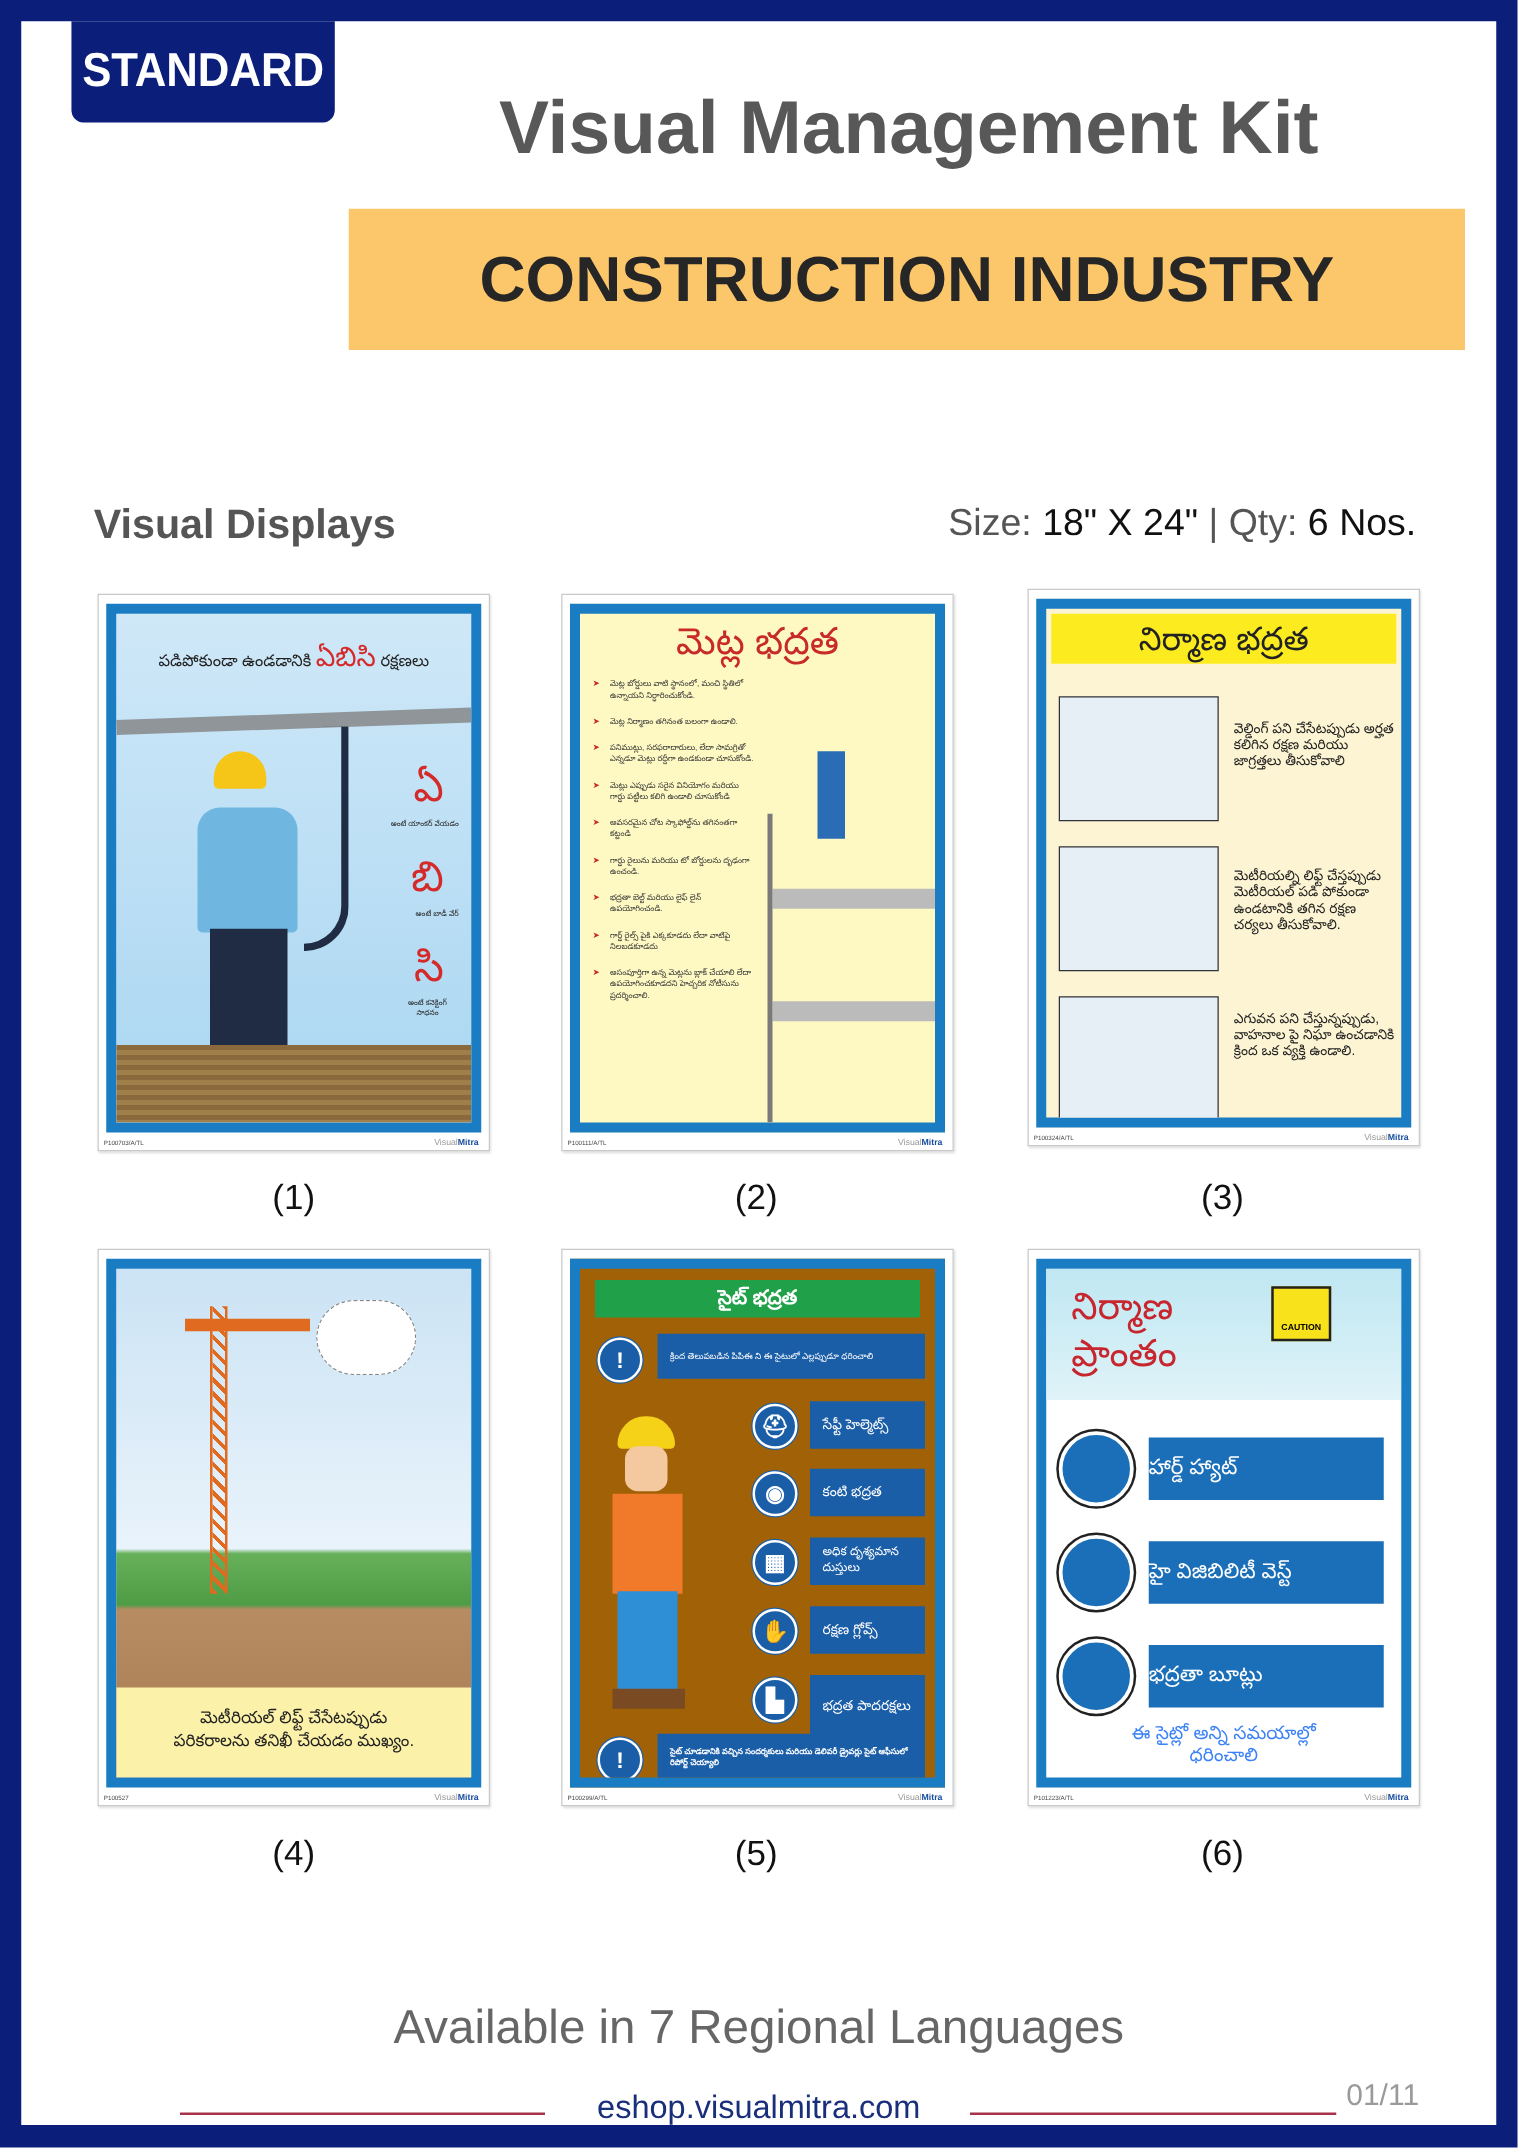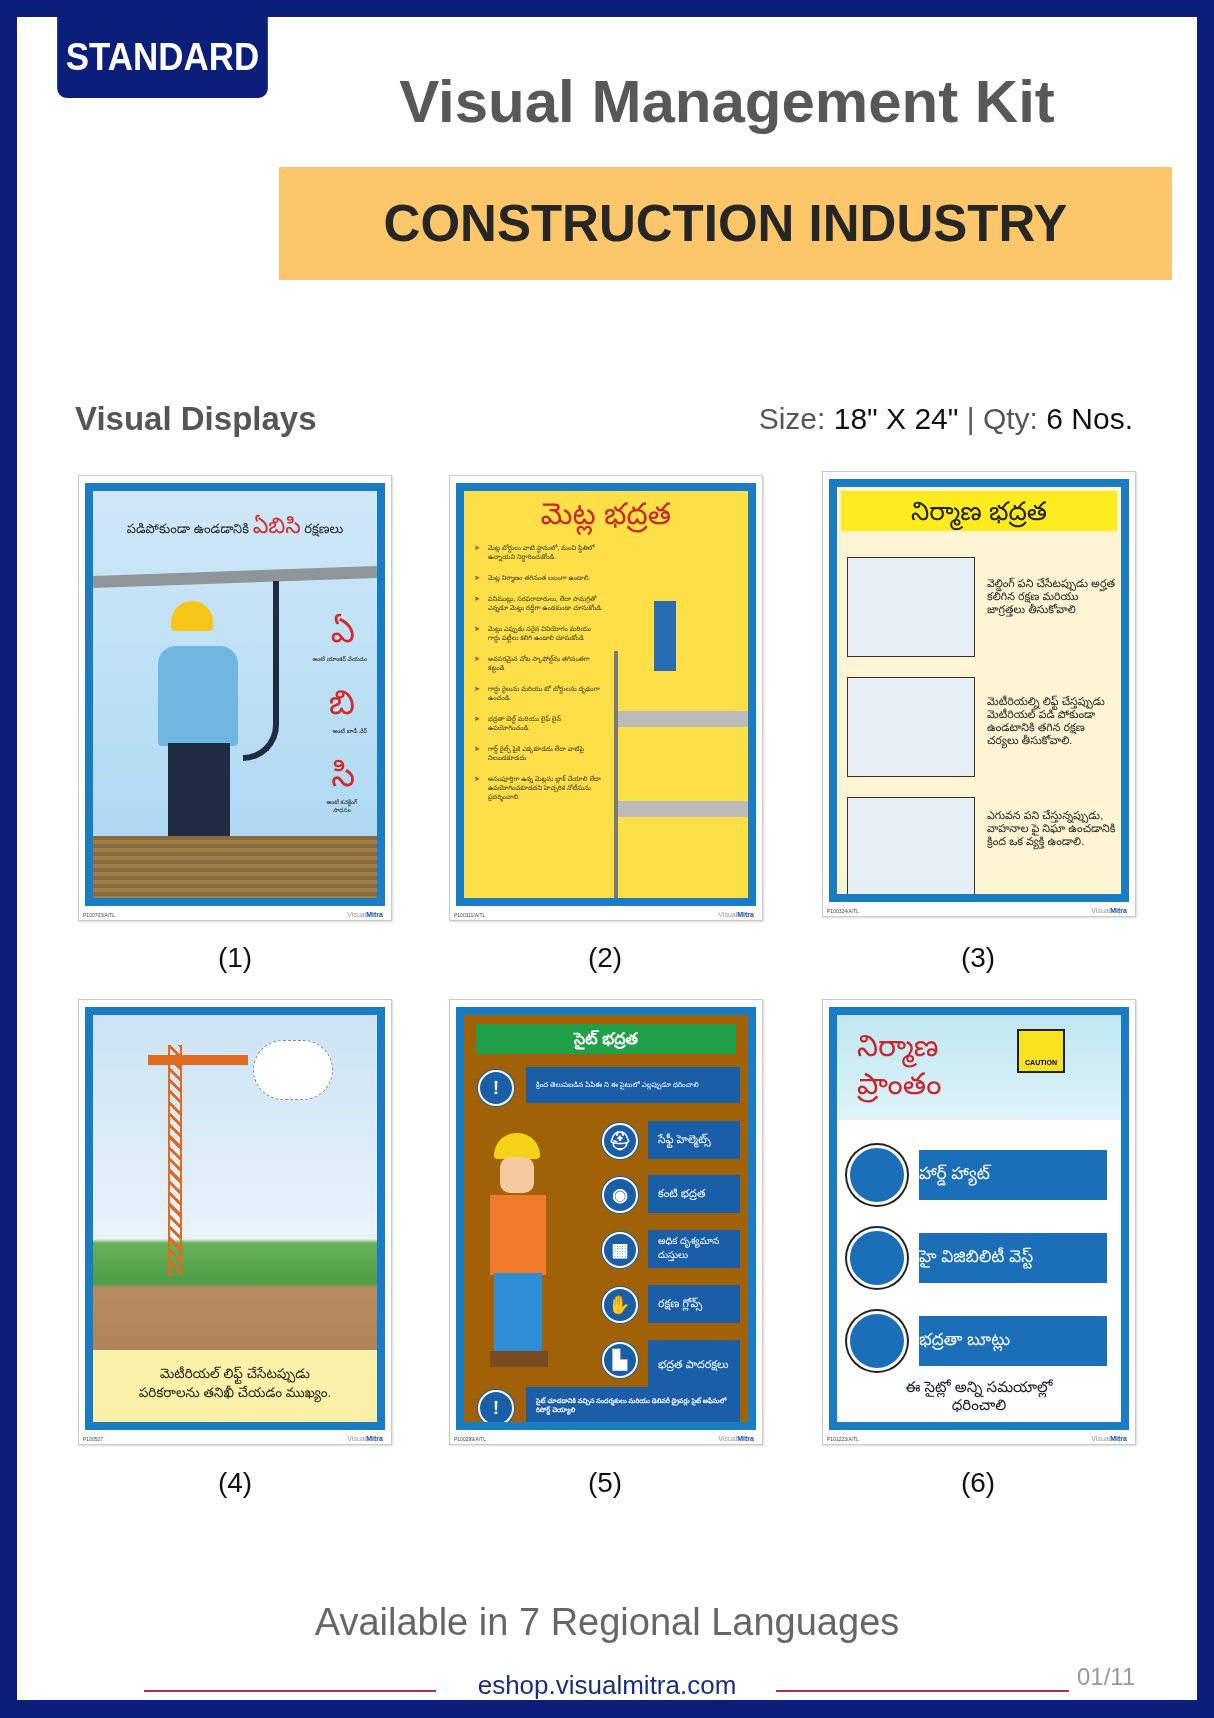--- a/index.html
+++ b/index.html
@@ -76,21 +76,21 @@
   .p1 .bar { position:absolute; left:0; right:0; top: 80px; height: 12px; background: #8f9598; transform: rotate(-2deg); }
   .p1 .floor { position:absolute; left:0; right:0; bottom:0; height: 62px; background: repeating-linear-gradient(#8a6a3c 0 4px, #a07f4b 4px 8px); }
   .p1 .letter { position:absolute; right: 22px; color: #d42a2a; font-size: 34px; }
   .p1 .sub { position:absolute; right: 10px; font-size: 6px; color:#222; }
   .p1 .worker-body { position:absolute; left: 65px; top: 155px; width: 80px; height: 100px; background:#6fb7e0; border-radius: 18px 18px 4px 4px; }
   .p1 .worker-legs { position:absolute; left: 75px; top: 252px; width: 62px; height: 120px; background:#1f2c44; }
   .p1 .helmet { position:absolute; left: 78px; top: 110px; width: 42px; height: 30px; background:#f5c518; border-radius: 22px 22px 4px 4px; }
   .p1 .lanyard { position:absolute; left: 150px; top: 90px; width: 36px; height: 180px; border: 6px solid #1f2c44; border-top: none; border-left: none; border-radius: 0 0 40px 0; }
 
   
-  .p2 .frame { background: #fde047; }
+  .p2 .frame { background: #fef9c3; }
   .p2 .head { position:absolute; top: 6px; left: 0; right: 0; text-align: center; font-size: 30px; color: #c82a2a; }
   .p2 .bullets { position:absolute; left: 10px; top: 52px; width: 130px; }
   .p2 .bullet { font-size: 6.5px; color:#333; margin-bottom: 12px; padding-left: 14px; position: relative; line-height: 9px; }
   .p2 .bullet::before { content:"➤"; color:#c82a2a; position:absolute; left:0; top:0; font-size: 7px; }
   .p2 .scaffold { position:absolute; left: 150px; top: 160px; right: 0; bottom: 0;
      background:
        linear-gradient(#bbb,#bbb) 0 60px / 100% 16px no-repeat,
        linear-gradient(#bbb,#bbb) 0 150px / 100% 16px no-repeat;
      border-left: 4px solid #7a7a7a; }
   .p2 .man { position:absolute; left: 190px; top: 110px; width: 22px; height: 70px; background: #2b6db4; }
@@ -120,21 +120,21 @@
   .p5 .worker .l { position:absolute; left: 12px; top: 140px; width: 48px; height: 80px; background:#2f8fd6; }
   .p5 .worker .b { position:absolute; left: 8px; top: 218px; width: 58px; height: 16px; background:#7a4a22; }
 
   
   .p6 .frame { background: #fff; }
   .p6 .banner { position:absolute; left:0; right:0; top:0; height: 105px; background: linear-gradient(#bfe7f2, #dff3f8); }
   .p6 .banner .t { position:absolute; left: 20px; top: 12px; font-size: 30px; color: #c8262e; line-height: 38px; }
   .p6 .caution { position:absolute; left: 180px; top: 14px; width: 48px; height: 44px; background: #f7e21b; border: 2px solid #222; font-size: 7px; font-weight: bold; text-align:center; padding-top: 28px; }
   .p6 .circ { position:absolute; left: 10px; width: 60px; height: 60px; border-radius: 50%; background:#1a6fb8; border: 3px solid #fff; box-shadow: 0 0 0 2px #222; }
   .p6 .row { position:absolute; left: 82px; right: 14px; height: 50px; background:#1a6fb8; color:#fff; font-size: 17px; display:flex; align-items:center; }
-  .p6 .foot { position:absolute; left:0; right:0; bottom: 8px; text-align:center; font-size: 15px; color:#0f172a; line-height: 18px; }
+  .p6 .foot { position:absolute; left:0; right:0; bottom: 8px; text-align:center; font-size: 15px; color:#3b82f6; line-height: 18px; }
 
   
   .avail { left: 0; width: 1180px; top: 1584px; text-align:center; font-size: 38px; color: #666; }
   .rule { height: 2px; background: #a8324a; }
   .site { left: 0; width: 1180px; top: 1653px; text-align:center; font-size: 26px; color: #1a2f7c; }
   .pagenum { left: 1060px; top: 1646px; font-size: 24px; color: #9a9a9a; }
 </style>
 </head>
 <body>
 

